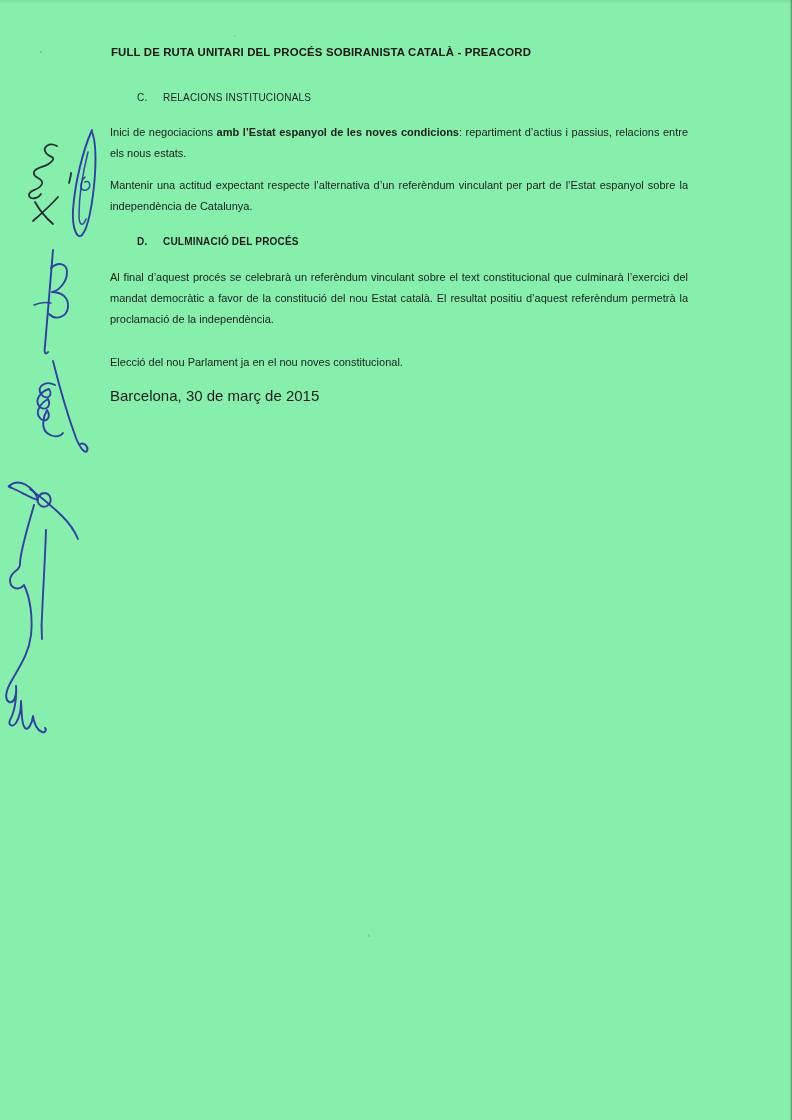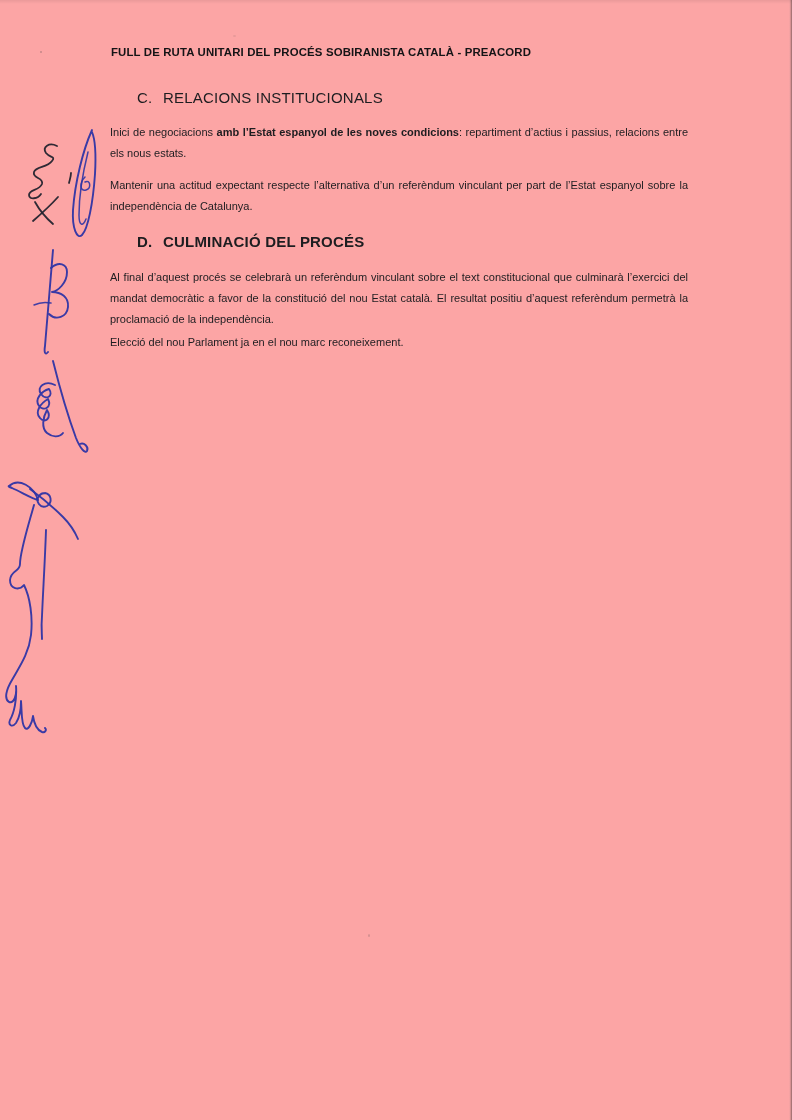--- a/index.html
+++ b/index.html
@@ -1,44 +1,44 @@
 <!DOCTYPE html>
 <html><head>
 <meta charset="utf-8">
 <style>
   html,body{margin:0;padding:0;background:#ffffff;}
   .page{
     position:relative;
     width:792px;height:1120px;
-    background:#fca5a5;
+    background:#86efac;
     overflow:hidden;
     font-family:"Liberation Sans","DejaVu Sans",sans-serif;
     color:#1d1d20;
   }
   
   .scan-top{position:absolute;left:0;top:0;width:100%;height:4px;
     background:linear-gradient(to bottom,rgba(0,0,0,.07),rgba(0,0,0,0));}
   .scan-right{position:absolute;right:0;top:0;width:3px;height:100%;
     background:linear-gradient(to left,rgba(40,40,45,.5),rgba(120,120,125,.12) 65%,rgba(0,0,0,0));}
   .speck{position:absolute;background:rgba(60,60,65,.28);border-radius:50%;}
   .speck.s1{left:40px;top:51px;width:2px;height:2px;}
   .speck.s2{left:368px;top:934px;width:2px;height:3px;opacity:.7;}
   .speck.s3{left:233px;top:35px;width:3px;height:2px;opacity:.4;}
 
   
   .doc{position:absolute;left:110px;top:46px;width:578px;}
   .doc-header{
     font-weight:bold;font-size:11.4px;letter-spacing:.15px;
     color:#141416;margin:0 0 31px 1px;white-space:nowrap;
   }
-  .sec-heading{font-size:15px;letter-spacing:.2px;margin:16px 0 15px 27px;line-height:18px;}
+  .sec-heading{font-size:10px;letter-spacing:.2px;margin:16px 0 15px 27px;line-height:18px;}
   .sec-heading .letter{display:inline-block;min-width:26px;}
   p.para{margin:0 0 11px 0;font-size:11px;line-height:21px;text-align:justify;}
   p.para.mb14{}
-  p.para.mb9{margin-bottom:2px;}
+  p.para.mb9{margin-bottom:22px;}
   p.para.mb12{margin-bottom:12px;}
   p.para.mb20{margin-bottom:20px;}
   .b{font-weight:bold;}
   .date-line{font-size:15px;line-height:21px;margin:0;}
   .sec-heading.d{margin-bottom:16px;font-weight:bold;}
 
   
   svg.ink{position:absolute;left:0;top:0;pointer-events:none;}
   svg.ink path{fill:none;stroke-linecap:round;stroke-linejoin:round;}
   .blue{stroke:#2e34a5;stroke-width:1.9;opacity:.95;}
@@ -92,18 +92,19 @@
 
     <p class="para"><span>Inici de negociacions </span><span class="b">amb l’Estat espanyol de les noves condicions</span><span>: repartiment d’actius i passius, relacions entre els nous estats.</span></p>
 
 
     <p class="para mb14">Mantenir una actitud expectant respecte l’alternativa d’un referèndum vinculant per part de l’Estat espanyol sobre la independència de Catalunya.</p>
 
     <div class="sec-heading d"><span class="letter">D.</span><span>CULMINACIÓ DEL PROCÉS</span></div>
 
     <p class="para mb9">Al final d’aquest procés se celebrarà un referèndum vinculant sobre el text constitucional que culminarà l’exercici del mandat democràtic a favor de la constitució del nou Estat català. El resultat positiu d’aquest referèndum permetrà la proclamació de la independència.</p>
 
-    <p class="para mb12">Elecció del nou Parlament ja en el nou marc reconeixement.</p>
+    <p class="para mb12">Elecció del nou Parlament ja en el nou noves constitucional.</p>
 
 
+    <p class="date-line">Barcelona, 30 de març de 2015</p>
 
   </div>
 </div>
 
 </body></html>

